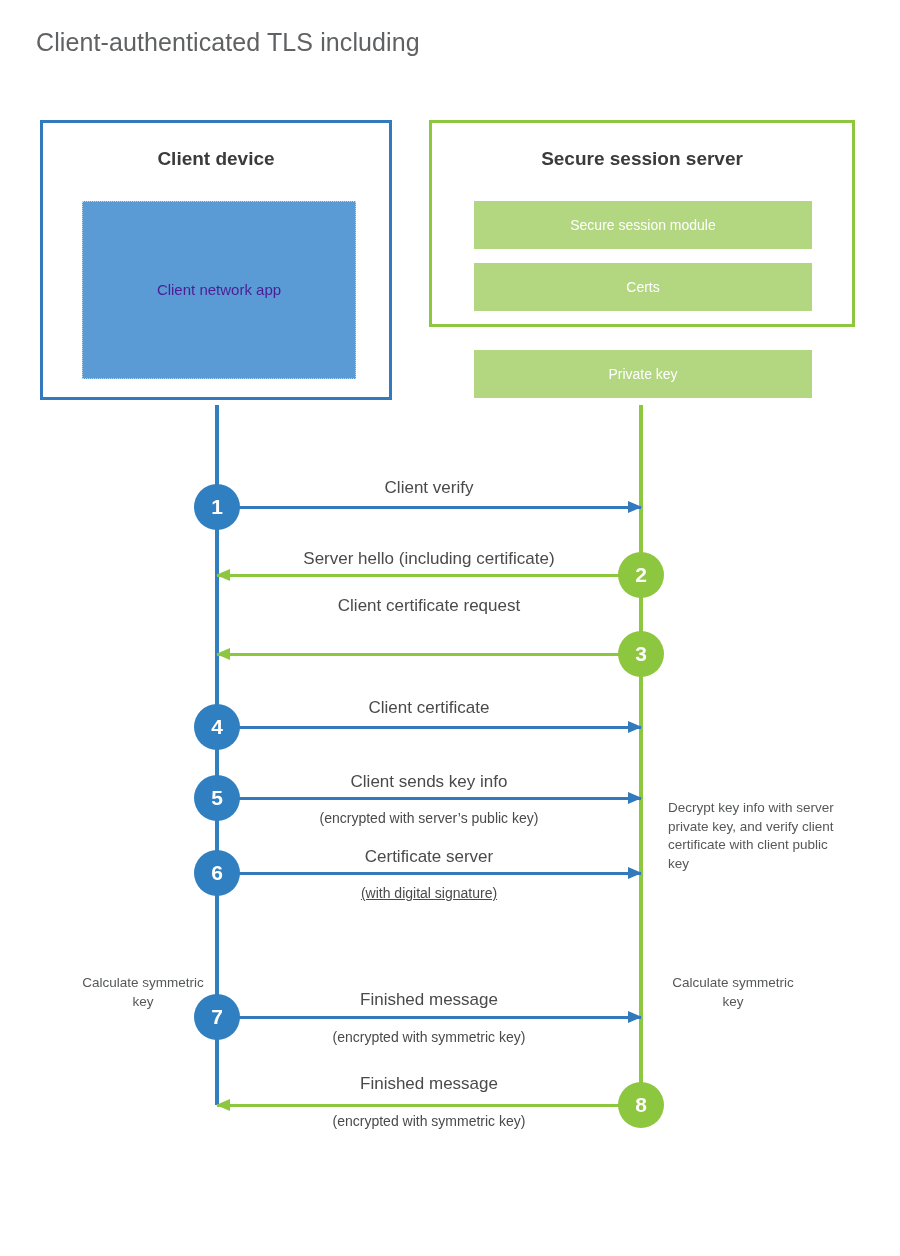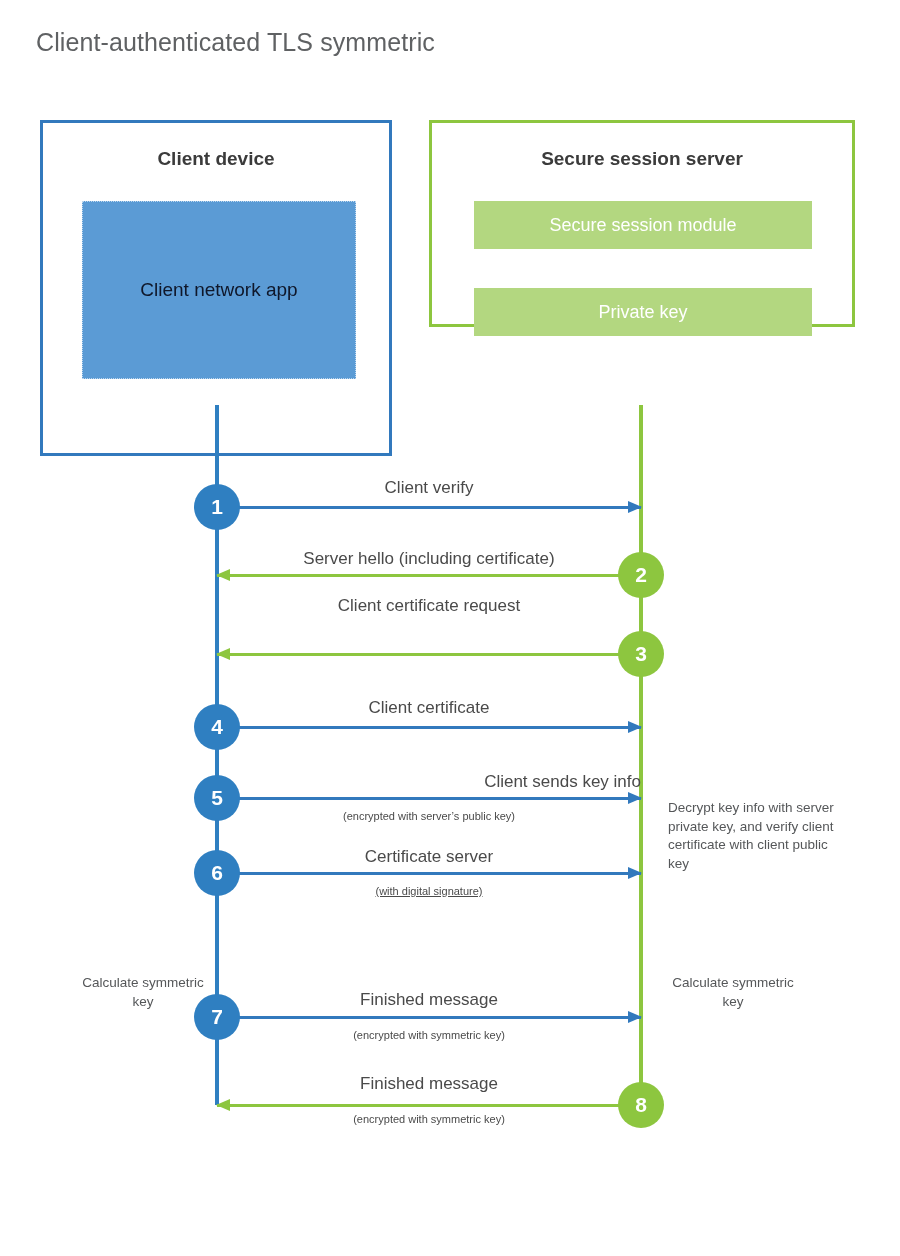--- a/index.html
+++ b/index.html
@@ -30,21 +30,21 @@
   
   .entity-box {
     position: absolute;
     background: #ffffff;
     box-sizing: border-box;
   }
   .entity-box.client {
     left: 40px;
     top: 120px;
     width: 352px;
-    height: 336px;
+    height: 280px;
     border: 3px solid #3279bd;
   }
   .entity-box.server {
     left: 429px;
     top: 120px;
     width: 426px;
     height: 207px;
     border: 3px solid #8dc63f;
   }
   .entity-title {
@@ -64,43 +64,43 @@
     left: 39px;
     top: 78px;
     width: 274px;
     height: 178px;
     background: #5b9bd5;
     border: 1px dotted #bdd7ee;
     box-sizing: border-box;
     display: flex;
     align-items: center;
     justify-content: center;
-    color: #0f172a;
-    font-size: 19px;
+    color: #4c1d95;
+    font-size: 15px;
     font-weight: 300;
     text-align: center;
     line-height: 1.3;
   }
 
   
   .server-bars {
     position: absolute;
     left: 42px;
     top: 78px;
     width: 338px;
   }
   .server-bar {
     height: 48px;
     background: #b3d780;
     margin-bottom: 14px;
     display: flex;
     align-items: center;
     justify-content: center;
     color: #ffffff;
-    font-size: 18px;
+    font-size: 14px;
     font-weight: 300;
   }
   .server-bar:last-child { margin-bottom: 0; margin-top: 39px; }
 
   
   .lifeline {
     position: absolute;
     width: 4px;
   }
   .lifeline.client-line {
@@ -172,21 +172,21 @@
     font-size: 17px;
     font-weight: 300;
     white-space: nowrap;
     left: 217px;
     width: 424px;
   }
   .msg-sublabel {
     position: absolute;
     text-align: center;
     color: #4a4a4a;
-    font-size: 11px;
+    font-size: 14px;
     font-weight: 300;
     white-space: nowrap;
     left: 217px;
     width: 424px;
   }
 
   .side-note {
     position: absolute;
     color: #555759;
     font-size: 13.5px;
@@ -206,31 +206,32 @@
   }
   .side-note.right-note.centered {
     left: 668px;
     width: 130px;
     text-align: center;
   }
 </style>
 </head>
 <body>
 
-<div class="page-title">Client-authenticated TLS symmetric</div>
+<div class="page-title">Client-authenticated TLS including</div>
 
 <div class="entity-box client">
   <div class="entity-title">Client device</div>
   <div class="client-app">Client network app</div>
 </div>
 
 <div class="entity-box server">
   <div class="entity-title">Secure session server</div>
   <div class="server-bars">
     <div class="server-bar">Secure session module</div>
+    <div class="server-bar">Certs</div>
     <div class="server-bar">Private key</div>
   </div>
 </div>
 
 <div class="lifeline client-line"></div>
 <div class="lifeline server-line"></div>
 
 <div class="msg-label" style="top:478px;">Client verify</div>
 <div class="arrow to-server" style="top:506px;">
     <span class="head"></span>
@@ -248,21 +249,21 @@
     <span class="head"></span>
   </div>
 <div class="step-circle green" style="top:631px;">3</div>
 
 <div class="msg-label" style="top:698px;">Client certificate</div>
 <div class="arrow to-server" style="top:726px;">
     <span class="head"></span>
   </div>
 <div class="step-circle blue" style="top:704px;">4</div>
 
-<div class="msg-label" style="top:772px;text-align:right;">Client sends key info</div>
+<div class="msg-label" style="top:772px;">Client sends key info</div>
 <div class="arrow to-server" style="top:797px;">
     <span class="head"></span>
   </div>
 <div class="msg-sublabel" style="top:810px;">(encrypted with server’s public key)</div>
 <div class="step-circle blue" style="top:775px;">5</div>
 
 <div class="msg-label" style="top:847px;">Certificate server</div>
 <div class="arrow to-server" style="top:872px;">
     <span class="head"></span>
   </div>

